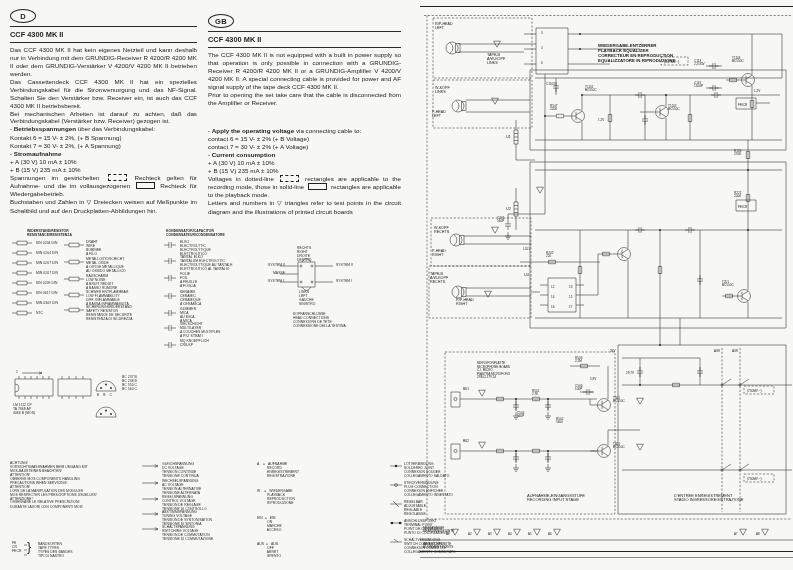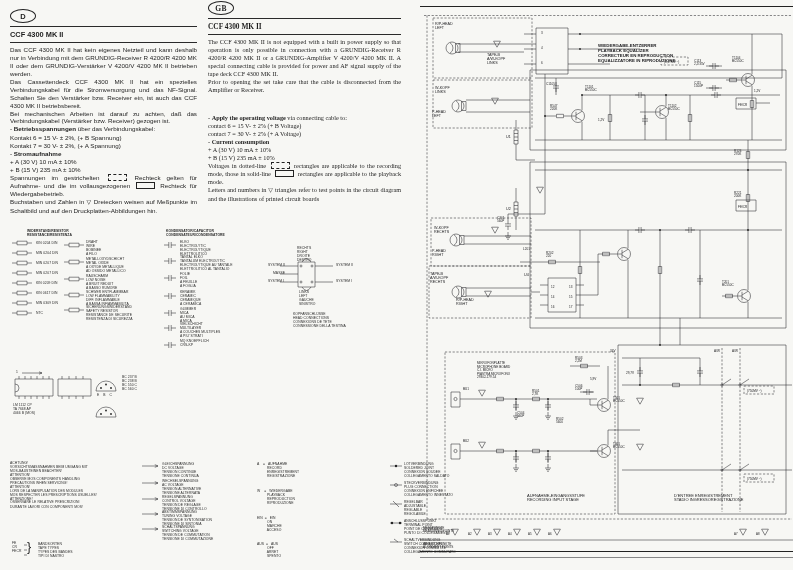--- a/index.html
+++ b/index.html
@@ -59,21 +59,21 @@
   <div class="pl"><span>- </span><span class="b">Betriebsspannungen</span><span> über das Verbindungskabel:</span></div>
   <div class="pl">Kontakt 6 = 15 V- ± 2%, (+ B  Spannung)</div>
   <div class="pl">Kontakt 7 = 30 V- ± 2%, (+ A  Spannung)</div>
   <div class="pl b">- Stromaufnahme</div>
   <div class="pl">+ A (30 V)   10 mA ± 10%</div>
   <div class="pl">+ B (15 V) 235 mA ± 10%</div>
   <div class="p"><span>Spannungen im gestrichelten</span> <span class="inline-dash"></span> <span>Rechteck gelten für Aufnahme- und die im vollausgezogenen</span> <span class="inline-solid"></span> <span>Rechteck für Wiedergabebetrieb.</span></div>
   <div class="p"><span>Buchstaben und Zahlen in</span> <span class="tri-sym">▽</span> <span>Dreiecken weisen auf Meßpunkte im Schaltbild und auf den Druckplatten-Abbildungen hin.</span></div>
 </div>
 
-<div class="col" style="left:208px;top:1px;width:193px;font-family:Liberation Serif, serif;">
+<div class="col" style="left:208px;top:14px;width:193px;">
   <div class="badge">GB</div>
   <div class="rule"></div>
   <div class="ht">CCF 4300 MK II</div>
   <div class="rule"></div>
   <div class="p">The CCF 4300 MK II is not equipped with a built in power supply so that operation is only possible in connection with a GRUNDIG-Receiver R 4200/R 4200 MK II or a GRUNDIG-Amplifier V 4200/V 4200 MK II. A special connecting cable is provided for power and AF signal supply of the tape deck CCF 4300 MK II.</div>
   <div class="p">Prior to opening the set take care that the cable is disconnected from the Amplifier or Receiver.</div>
   <div class="gap"></div>
   <div class="pl"><span>- </span><span class="b">Apply the operating voltage</span><span> via connecting cable to:</span></div>
   <div class="pl">contact 6 = 15 V- ± 2% (+ B  Voltage)</div>
   <div class="pl">contact 7 = 30 V- ± 2% (+ A  Voltage)</div>

